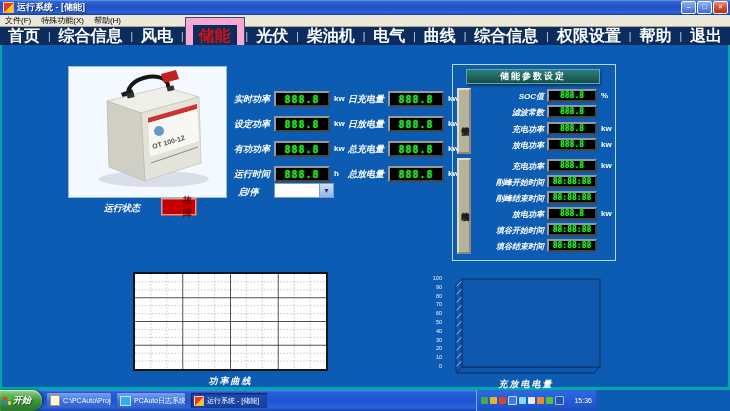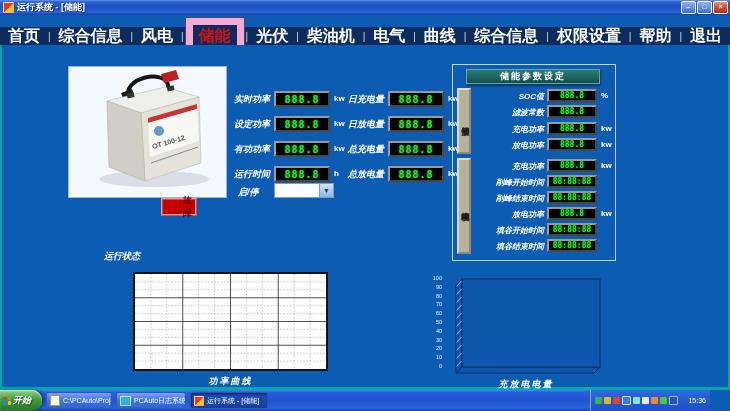--- a/index.html
+++ b/index.html
@@ -69,21 +69,21 @@
     border:2px solid #141414;box-sizing:border-box;}
   .chart1-label{position:absolute;left:133px;top:375px;width:195px;text-align:center;
     color:#fff;font-size:9px;font-weight:bold;font-style:italic;letter-spacing:2px;}
   .chart2{position:absolute;left:446px;top:277px;width:160px;height:100px;}
   .chart2-ticks{position:absolute;left:426px;top:276px;width:16px;height:93px;
     display:flex;flex-direction:column;justify-content:space-between;align-items:flex-end;}
   .chart2-ticks span{color:#eaf2fc;font-size:5.5px;line-height:5px;}
   .chart2-label{position:absolute;left:446px;top:378px;width:160px;text-align:center;
     color:#fff;font-size:9px;font-weight:bold;font-style:italic;letter-spacing:2px;}
   
-  .taskbar{position:absolute;left:0;top:390px;width:710px;height:21px;
+  .taskbar{position:absolute;left:0;top:390px;width:596px;height:21px;
     background:linear-gradient(180deg,#4b84f2 0%,#2760dc 10%,#1f55cf 50%,#2a63e0 85%,#1443ae 100%);}
   .start-btn{position:absolute;left:0;top:0;width:42px;height:21px;
     background:linear-gradient(180deg,#9cd18b 0%,#3f9f3f 45%,#2c7a2c 90%);
     border-radius:0 10px 10px 0;box-shadow:inset 0 1px 1px #cdeabb,2px 0 3px #0006;
     display:flex;align-items:center;gap:2px;padding-left:3px;box-sizing:border-box;
     color:#fff;font-weight:bold;font-style:italic;font-size:9px;text-shadow:1px 1px 1px #0007;}
   .winflag{width:8px;height:8px;display:grid;grid-template-columns:1fr 1fr;grid-template-rows:1fr 1fr;gap:1px;}
   .winflag i{border-radius:1px;}
   .task-btn{position:absolute;top:2px;height:17px;border-radius:2px;border:1px solid #2c57b8;
     background:linear-gradient(180deg,#7ba2f4,#3e73e4 50%,#3163d2);box-sizing:border-box;
@@ -105,20 +105,25 @@
 <div class="screen">
 
   <div class="titlebar">
     <div class="app-icon"></div>
     <div class="title-text">运行系统 - [储能]</div>
     <div class="winbtn min"></div>
     <div class="winbtn max"></div>
     <div class="winbtn close"></div>
   </div>
 
+  <div class="menubar">
+    <span>文件(F)</span>
+    <span>特殊功能(X)</span>
+    <span>帮助(H)</span>
+  </div>
 
   <div class="navbar">
     <div class="nav-item">首页</div>
     <span class="nav-sep"></span>
     <div class="nav-item">综合信息</div>
     <span class="nav-sep"></span>
     <div class="nav-item">风电</div>
     <span class="nav-sep"></span>
     <div class="nav-item active">储能</div>
     <span class="nav-sep"></span>
@@ -153,21 +158,21 @@
       <rect x="58" y="26" width="7" height="5" fill="#333" transform="rotate(-12 61 28)"></rect>
       <rect x="98" y="19" width="7" height="5" fill="#333" transform="rotate(-12 101 21)"></rect>
       <polygon points="79,51 128,37 128,42 79,56" fill="#cc3333"></polygon>
       <polygon points="79,56 128,42 130,74 81,90" fill="#f7f7f3"></polygon>
       <circle cx="90" cy="64" r="5" fill="#2a6db5" opacity="0.7"></circle>
       <text x="84" y="82" font-size="7" fill="#555" font-weight="bold" transform="rotate(-16 84 82)">OT 100-12</text>
       <line x1="82" y1="96" x2="129" y2="80" stroke="#888" stroke-width="1"></line>
     </svg>
   </div>
 
-  <div class="lbl" style="left:104px;top:202px;margin-top:48px;">运行状态</div>
+  <div class="lbl" style="left:104px;top:202px;">运行状态</div>
   <div class="status-led">故障</div>
 
   <div class="lbl" style="left:216px;top:93px;width:54px;text-align:right;">实时功率</div>
   <div class="led big" style="left:274px;top:91px;">888.8</div>
   <div class="unit" style="left:334px;top:94px;">kw</div>
 
   <div class="lbl" style="left:216px;top:118px;width:54px;text-align:right;">设定功率</div>
   <div class="led big" style="left:274px;top:116px;">888.8</div>
   <div class="unit" style="left:334px;top:119px;">kw</div>
 

